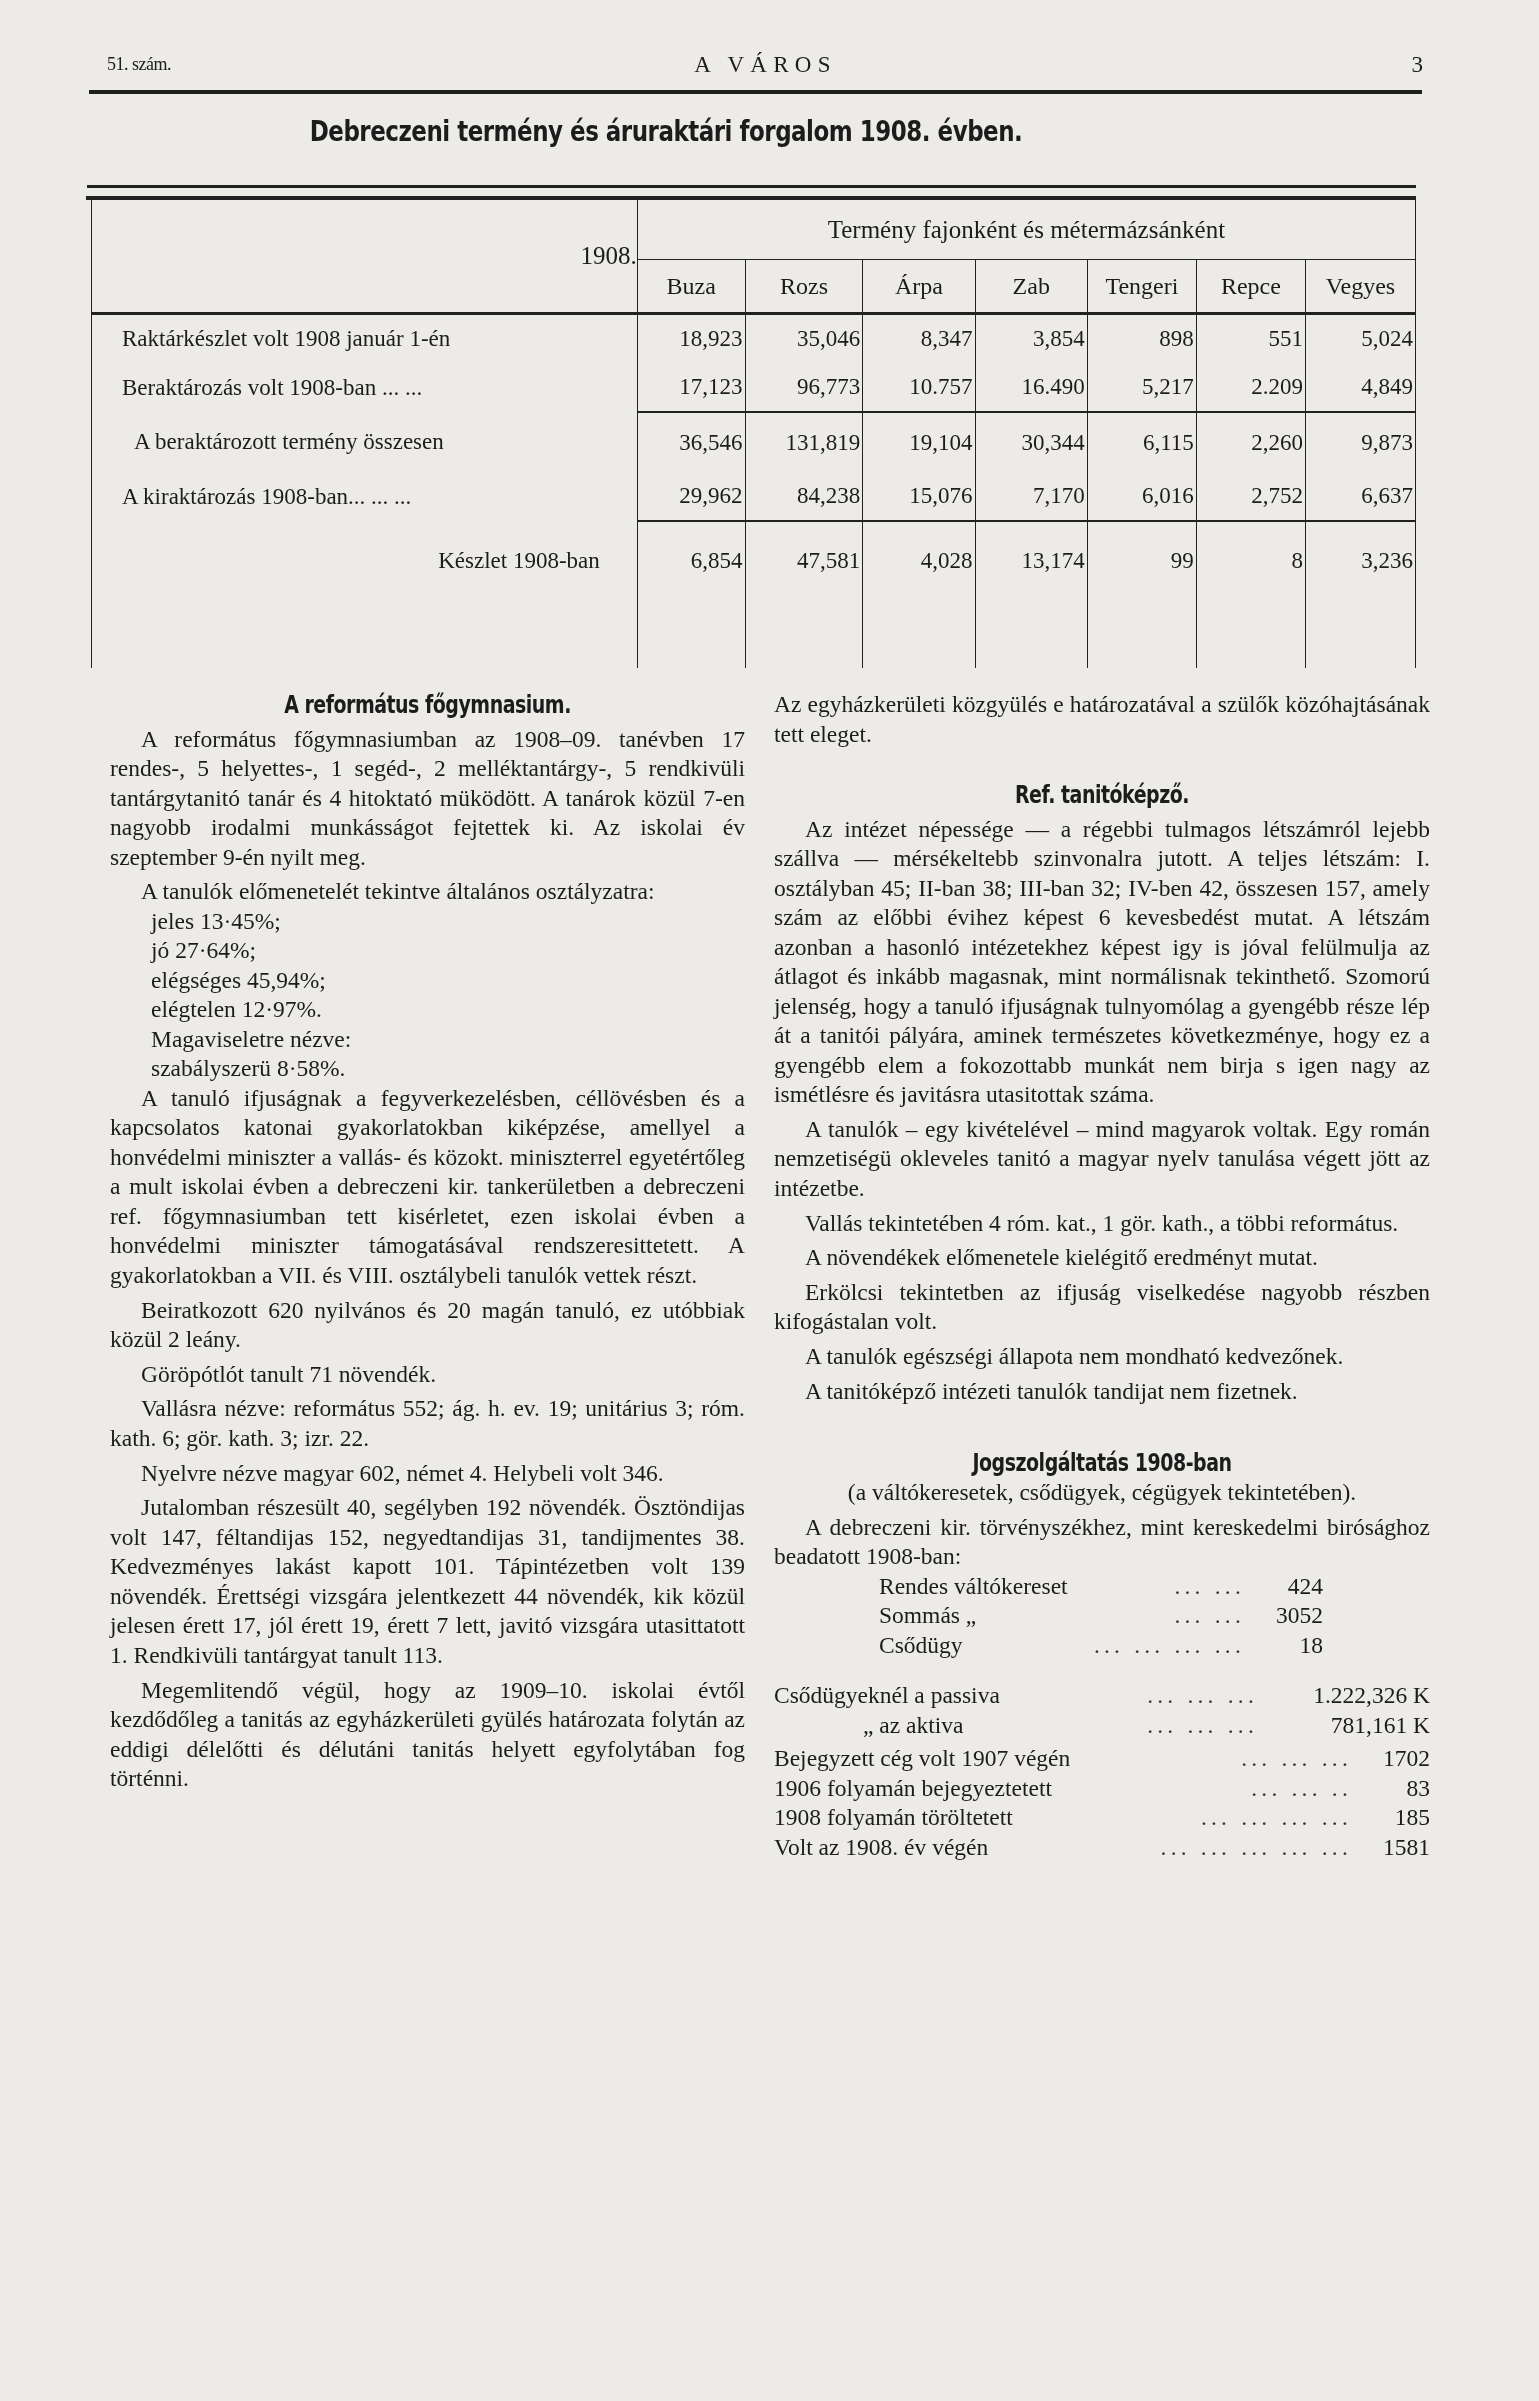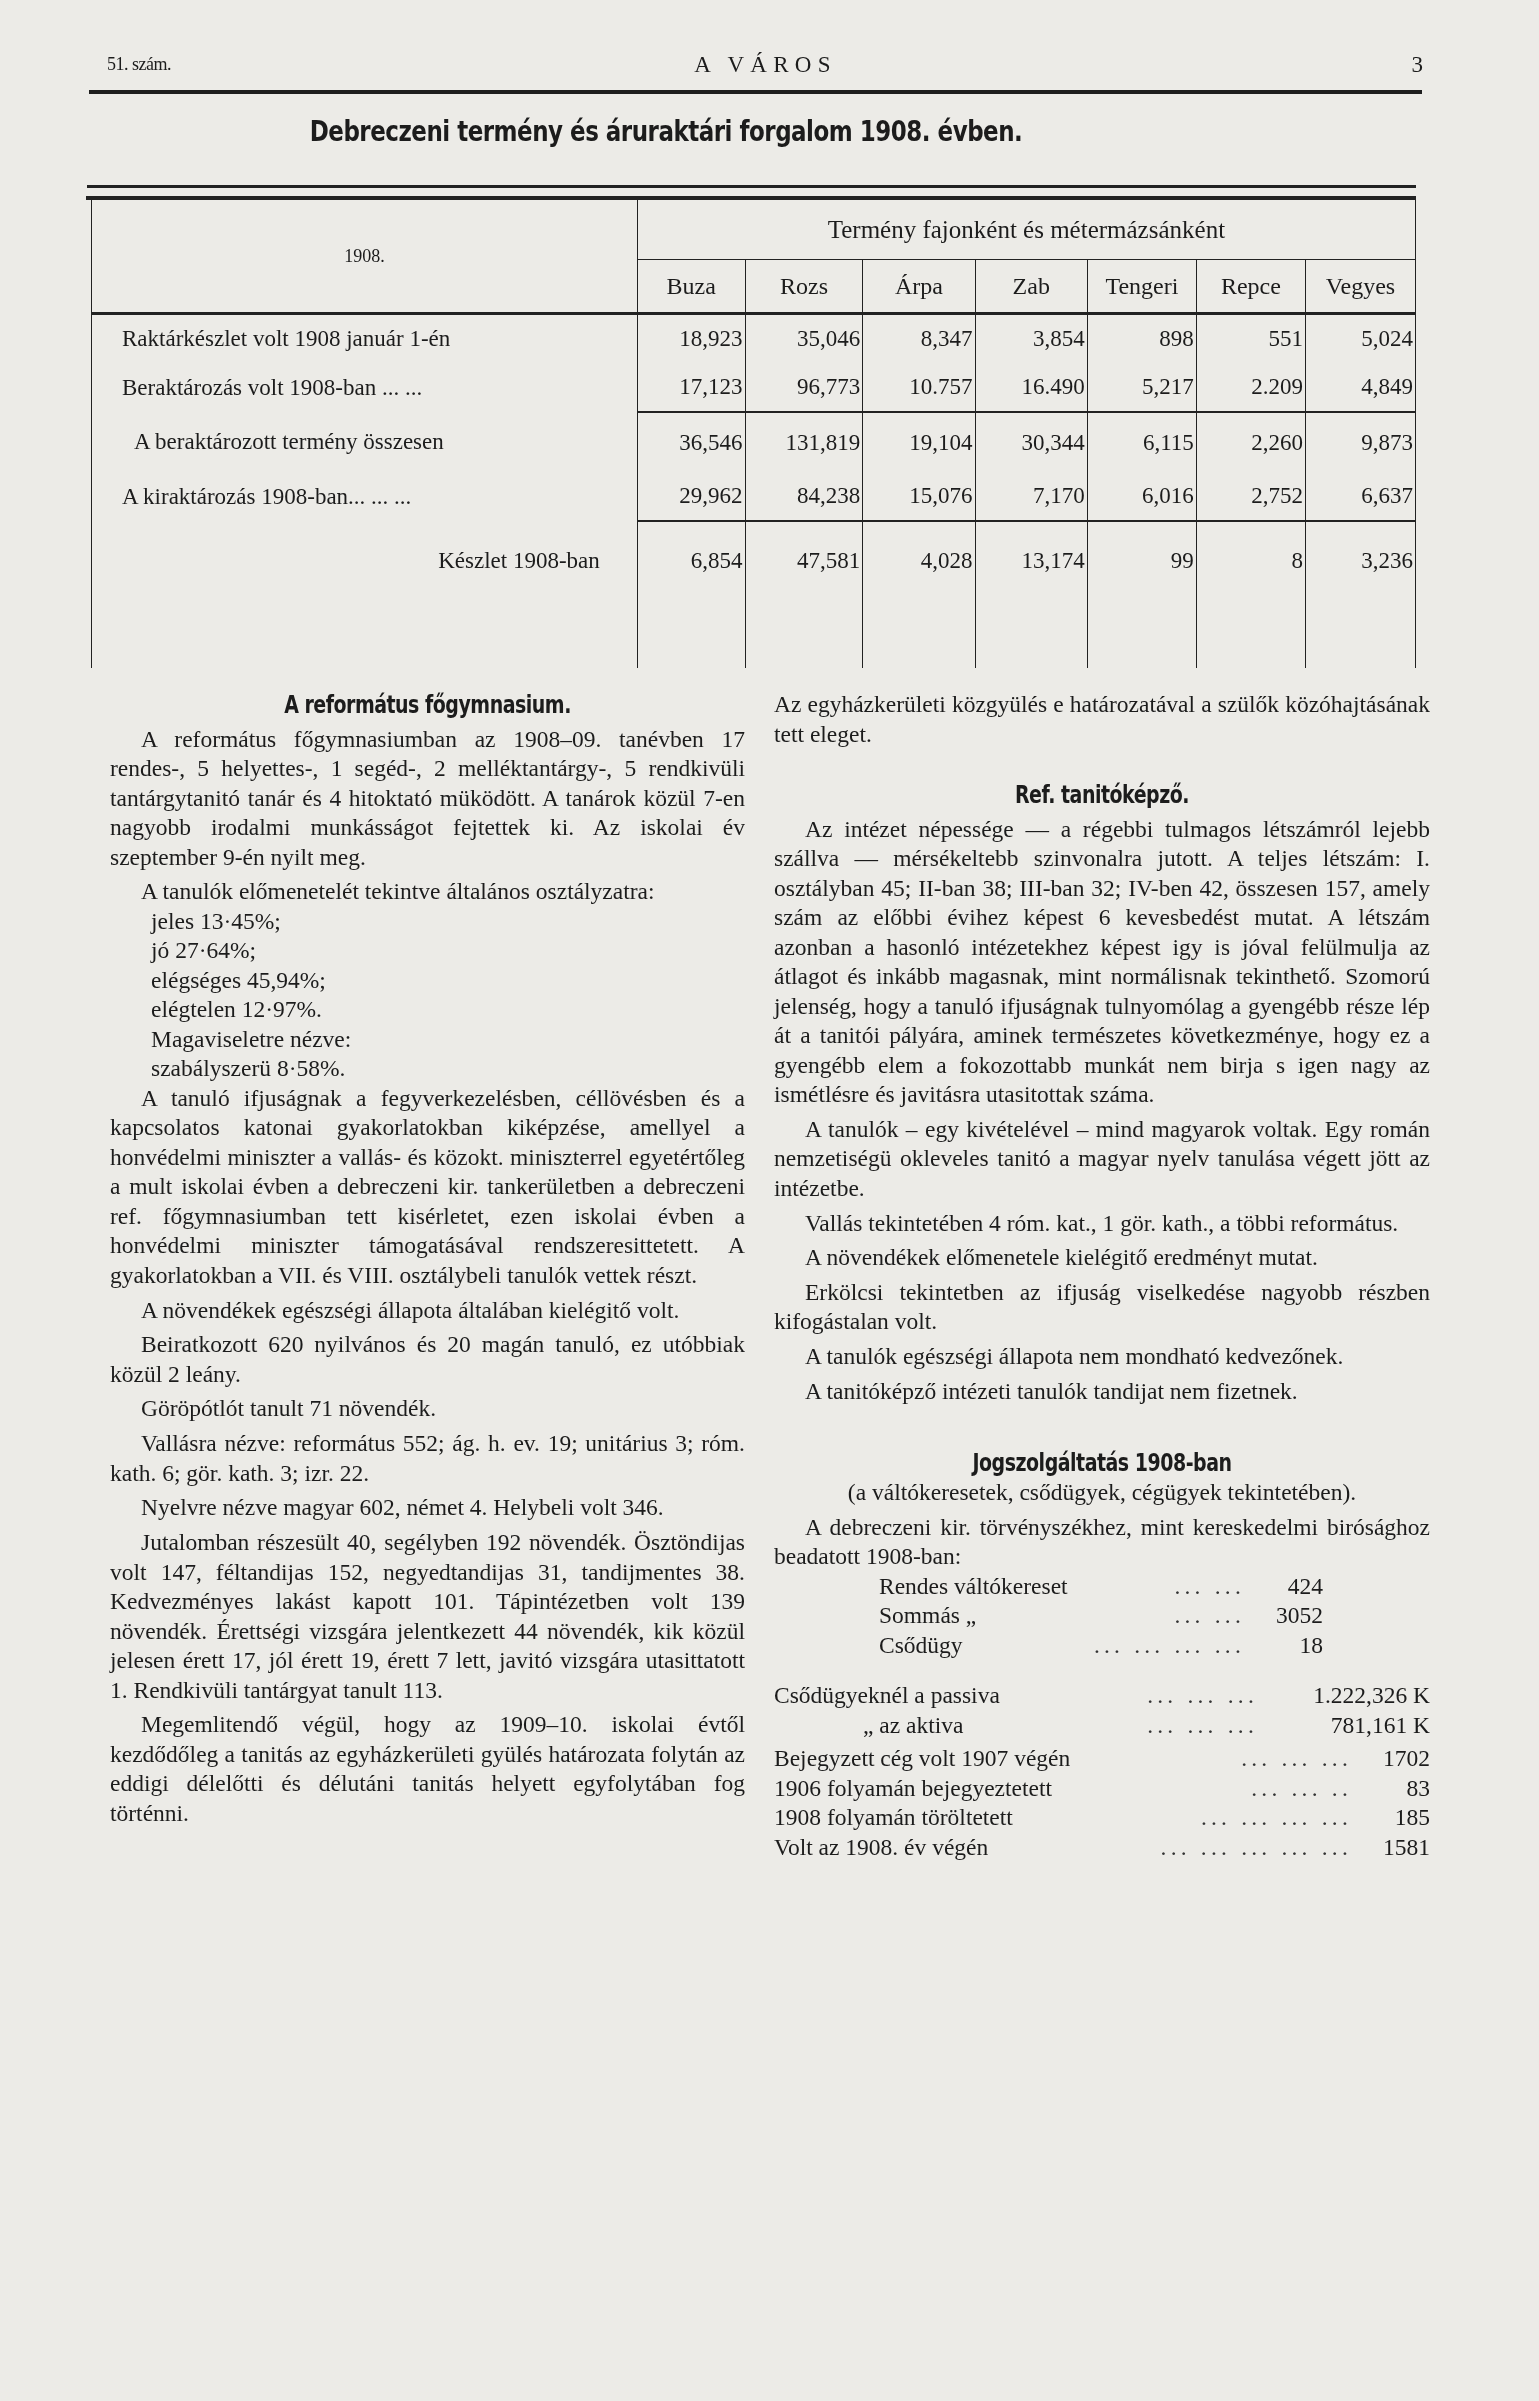--- a/index.html
+++ b/index.html
@@ -32,21 +32,21 @@
   table.grain {
     position: absolute; left: 91px; top: 200px; width: 1325px;
     border-collapse: collapse;
     font-family: "Liberation Serif", serif; font-size: 23px;
   }
   table.grain td, table.grain th { padding: 0; font-weight: normal; }
   .grain .c-label { width: 529px; border-left: 1.6px solid #222; }
   .grain .c-num { border-left: 1.6px solid #222; text-align: right; padding-right: 2.1px; padding-left: 40px; }
   .grain .c-last { border-right: 1.6px solid #222; }
   .grain th.group { height: 59px; text-align: center; font-size: 25px; border-left: 1.6px solid #222; border-right: 1.6px solid #222; border-bottom: 1.6px solid #222; }
-  .grain th.yearcell { text-align: center; font-size: 18px; border-left: 1.6px solid #222; border-bottom: 3.1px solid #222; vertical-align: middle; }
+  .grain th.yearcell { text-align: right; font-size: 25px; border-left: 1.6px solid #222; border-bottom: 3.1px solid #222; vertical-align: middle; }
   .grain th.colhead { height: 52px; text-align: center; font-size: 24px; border-left: 1.6px solid #222; border-bottom: 3.1px solid #222; }
   .grain tr.row td { height: 48px; vertical-align: middle; }
   .grain tr.row td.c-label { padding-left: 30px; }
   .grain tr.rule-under td.c-num { border-bottom: 2.6px solid #222; }
   .grain tr.row.sum td { height: 59px; }
   .grain tr.row.result td { height: 78px; }
   .grain tr.row.result td.c-label { text-align: right; padding-right: 37px; }
   .grain tr.tail td { height: 68px; }
   .grain tr.row.indent td.c-label { padding-left: 42px; }
 
@@ -172,21 +172,20 @@
     <p class="sect-title">A református főgymnasium.</p>
     <p class="ind gap">A református főgymnasiumban az 1908–09. tanévben 17 rendes-, 5 helyettes-, 1 segéd-, 2 melléktantárgy-, 5 rendkivüli tantárgytanitó tanár és 4 hitoktató müködött. A tanárok közül 7-en nagyobb irodalmi munkásságot fejtettek ki. Az iskolai év szeptember 9-én nyilt meg.</p>
     <p class="ind gap">A tanulók előmenetelét tekintve általános osztályzatra:</p>
     <p class="list-line">jeles 13·45%;</p>
     <p class="list-line">jó 27·64%;</p>
     <p class="list-line">elégséges 45,94%;</p>
     <p class="list-line">elégtelen 12·97%.</p>
     <p class="list-line">Magaviseletre nézve:</p>
     <p class="list-line">szabályszerü 8·58%.</p>
     <p class="ind">A tanuló ifjuságnak a fegyverkezelésben, céllövésben és a kapcsolatos katonai gyakorlatokban kiképzése, amellyel a honvédelmi miniszter a vallás- és közokt. miniszterrel egyetértőleg a mult iskolai évben a debreczeni kir. tankerületben a debreczeni ref. főgymnasiumban tett kisérletet, ezen iskolai évben a honvédelmi miniszter támogatásával rendszeresittetett. A gyakorlatokban a VII. és VIII. osztálybeli tanulók vettek részt.</p>
-    <p class="ind gap">A növendékek egészségi állapota általában kielégitő volt.</p>
     <p class="ind gap">Beiratkozott 620 nyilvános és 20 magán tanuló, ez utóbbiak közül 2 leány.</p>
     <p class="ind gap">Göröpótlót tanult 71 növendék.</p>
     <p class="ind gap">Vallásra nézve: református 552; ág. h. ev. 19; unitárius 3; róm. kath. 6; gör. kath. 3; izr. 22.</p>
     <p class="ind gap">Nyelvre nézve magyar 602, német 4. Helybeli volt 346.</p>
     <p class="ind gap">Jutalomban részesült 40, segélyben 192 növendék. Ösztöndijas volt 147, féltandijas 152, negyedtandijas 31, tandijmentes 38. Kedvezményes lakást kapott 101. Tápintézetben volt 139 növendék. Érettségi vizsgára jelentkezett 44 növendék, kik közül jelesen érett 17, jól érett 19, érett 7 lett, javitó vizsgára utasittatott 1. Rendkivüli tantárgyat tanult 113.</p>
     <p class="ind gap">Megemlitendő végül, hogy az 1909–10. iskolai évtől kezdődőleg a tanitás az egyházkerületi gyülés határozata folytán az eddigi délelőtti és délutáni tanitás helyett egyfolytában fog történni.</p>
   </div>
 
   <div class="col right">
     <p>Az egyházkerületi közgyülés e határozatával a szülők közóhajtásának tett eleget.</p>

